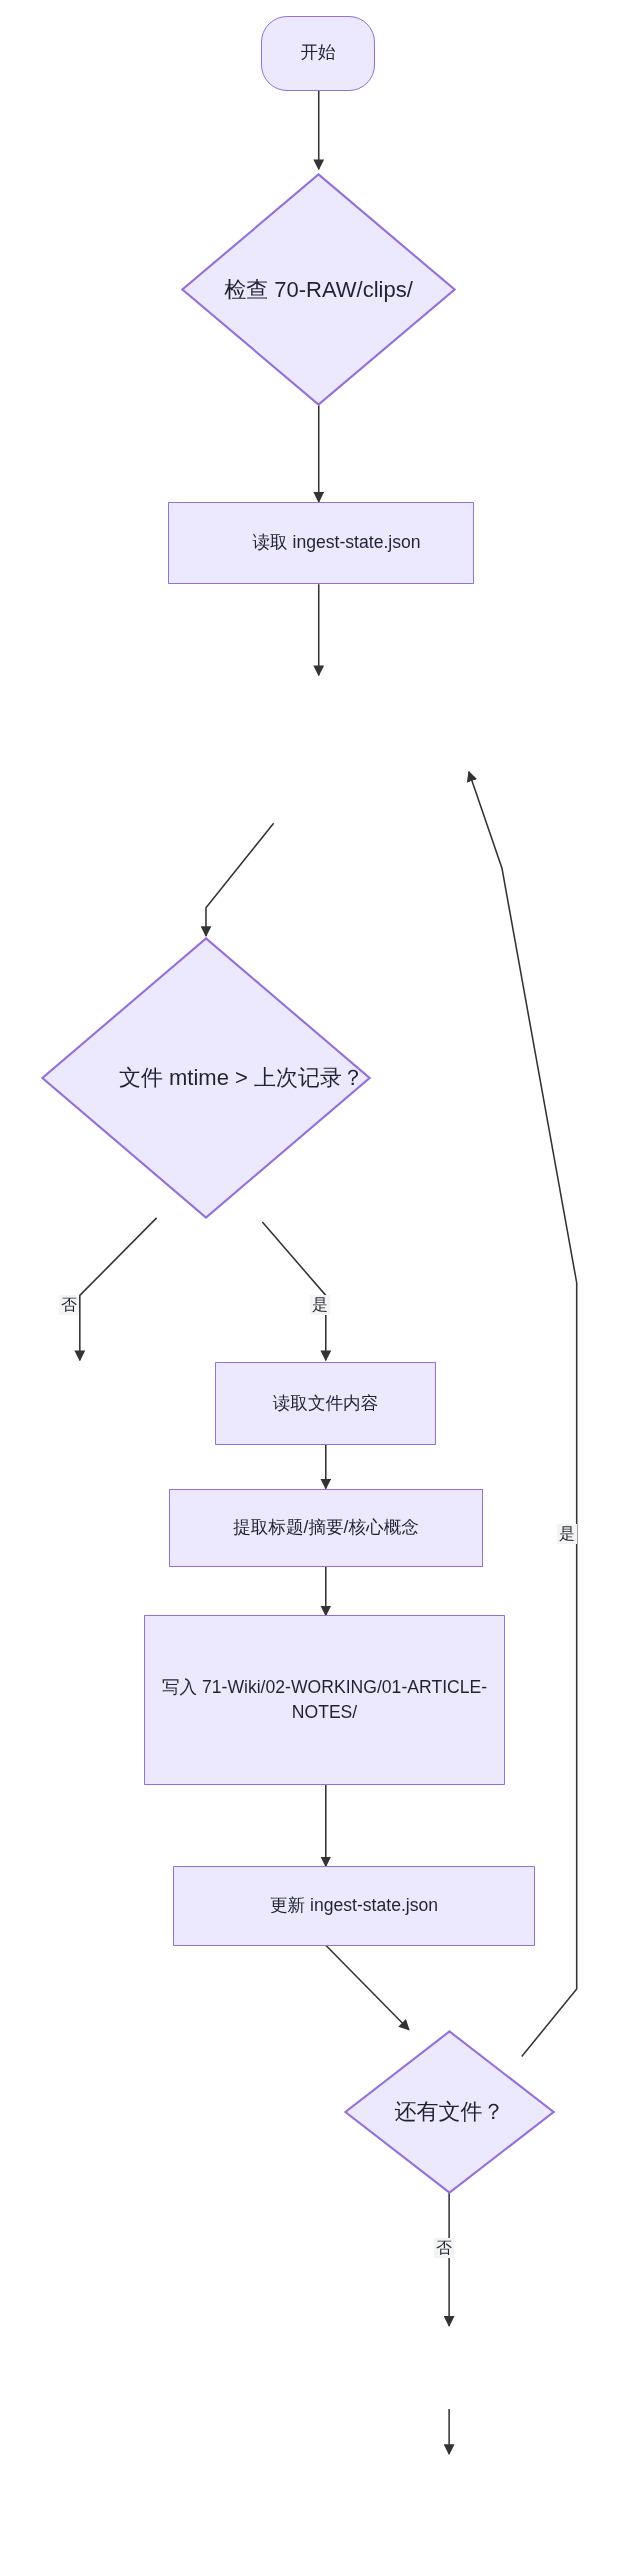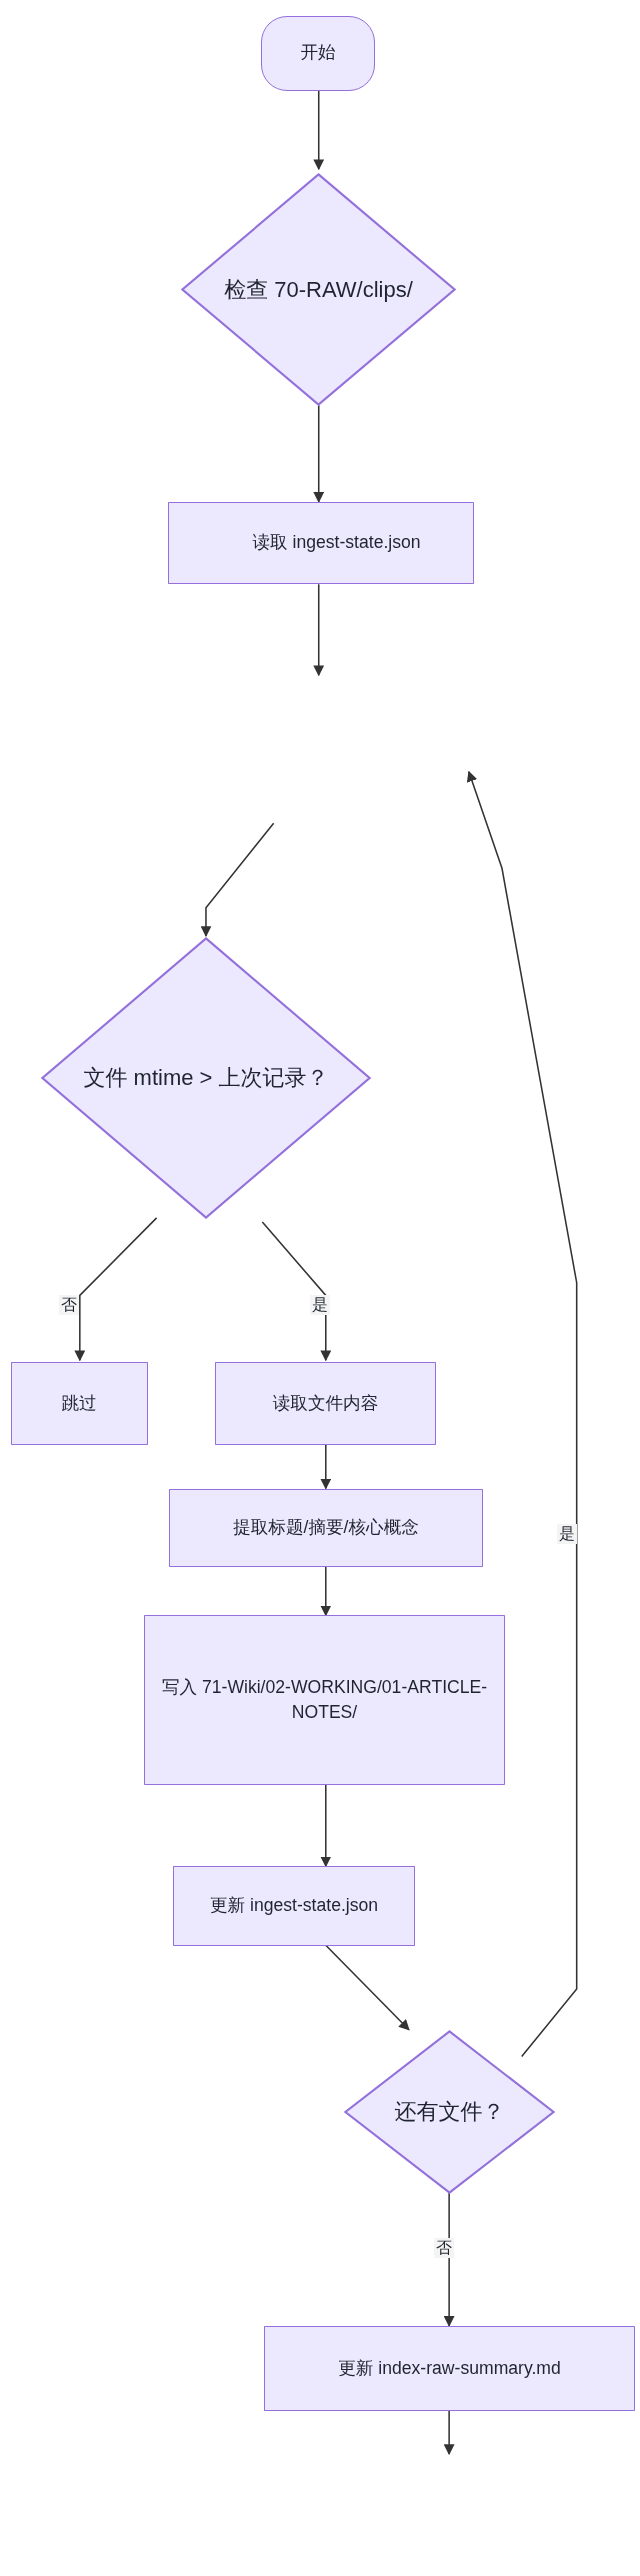--- a/index.html
+++ b/index.html
@@ -120,57 +120,51 @@
       <polygon points="195,2 388,165 195,328 2,165" fill="#ECE8FD" stroke="#9370DB" stroke-width="3"></polygon>
     </svg>
     <span class="label">检查 70-RAW/clips/</span>
   </div>
 
   <div class="node rect" style="left:168px; top:502px; width:306px; height:82px;padding-left:31px;">
     <span class="label">读取 ingest-state.json</span>
   </div>
 
 
-  <div class="node diamond" style="left:41px; top:937px; width:330px; height:282px;">
+  <div class="node diamond" style="left:41px; top:937px; width:330px; height:282px;justify-content:flex-end;">
     <svg class="dshape" viewBox="0 0 468 400" preserveAspectRatio="none">
       <polygon points="234,2 466,200 234,398 2,200" fill="#ECE8FD" stroke="#9370DB" stroke-width="3"></polygon>
     </svg>
     <span class="label">文件 mtime &gt; 上次记录？</span>
   </div>
 
-  <div class="node rect" style="left:10.6px; top:1362px; width:137px; height:83px;">
-    <span class="label">跳过</span>
-  </div>
 
   <div class="node rect" style="left:215px; top:1362px; width:221px; height:83px;">
     <span class="label">读取文件内容</span>
   </div>
 
   <div class="node rect" style="left:169px; top:1489px; width:314px; height:78px;">
     <span class="label">提取标题/摘要/核心概念</span>
   </div>
 
   <div class="node rect" style="left:144px; top:1615px; width:361px; height:170px;">
     <span class="label">写入 71-Wiki/02-WORKING/01-ARTICLE-NOTES/</span>
   </div>
 
-  <div class="node rect" style="left:173px; top:1866px; width:242px; height:80px;">
+  <div class="node rect" style="left:173px; top:1866px; width:362px; height:80px;">
     <span class="label">更新 ingest-state.json</span>
   </div>
 
   <div class="node diamond" style="left:344px; top:2030px; width:211px; height:164px;">
     <svg class="dshape" viewBox="0 0 300 232" preserveAspectRatio="none">
       <polygon points="150,2 298,116 150,230 2,116" fill="#ECE8FD" stroke="#9370DB" stroke-width="3"></polygon>
     </svg>
     <span class="label">还有文件？</span>
   </div>
 
-  <div class="node rect" style="left:264px; top:2326px; width:371px; height:85px;">
-    <span class="label">更新 index-raw-summary.md</span>
-  </div>
 
 
   <div class="edge-label" style="left:59px; top:1295px;">否</div>
 
   <div class="edge-label" style="left:310px; top:1295px;">是</div>
 
   <div class="edge-label" style="left:557px; top:1524px;">是</div>
 
   <div class="edge-label" style="left:434px; top:2238px;">否</div>
 

